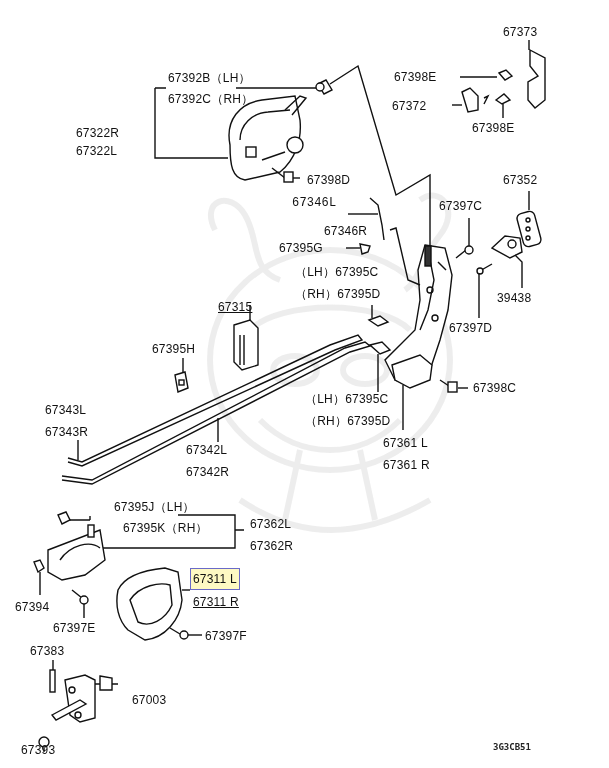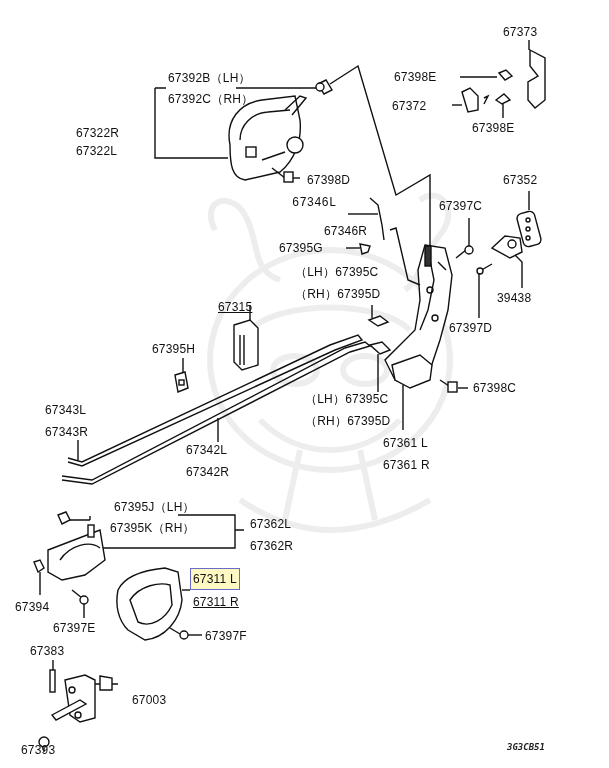--- a/index.html
+++ b/index.html
@@ -185,27 +185,27 @@
   <span class="lbl" style="left:45px;top:400px;">67343L</span>
   <span class="lbl" style="left:305px;top:389px;">（LH）67395C</span>
   <span class="lbl" style="left:45px;top:422px;">67343R</span>
   <span class="lbl" style="left:305px;top:411px;">（RH）67395D</span>
   <span class="lbl" style="left:186px;top:440px;">67342L</span>
   <span class="lbl" style="left:383px;top:433px;">67361 L</span>
   <span class="lbl" style="left:186px;top:462px;">67342R</span>
   <span class="lbl" style="left:383px;top:455px;">67361 R</span>
 
   <span class="lbl" style="left:114px;top:497px;">67395J（LH）</span>
-  <span class="lbl" style="left:110px;top:518px;">67395K（RH）</span>
+  <span class="lbl" style="left:123px;top:518px;">67395K（RH）</span>
   <span class="lbl" style="left:250px;top:514px;">67362L</span>
   <span class="lbl" style="left:250px;top:536px;">67362R</span>
   <span class="lbl hl" style="left:193px;top:569px;">67311 L</span>
   <span class="lbl" style="left:193px;top:592px;text-decoration:underline;">67311 R</span>
   <span class="lbl" style="left:15px;top:597px;">67394</span>
   <span class="lbl" style="left:53px;top:618px;">67397E</span>
   <span class="lbl" style="left:205px;top:626px;">67397F</span>
 
   <span class="lbl" style="left:30px;top:641px;">67383</span>
   <span class="lbl" style="left:132px;top:674px;margin-top:16px;">67003</span>
   <span class="lbl" style="left:21px;top:740px;">67393</span>
 
-  <span class="code" style="left:507px;top:742px;font-style:italic;">3G3CB51</span>
+  <span class="code" style="left:493px;top:742px;">3G3CB51</span>
 </div>
 
 </body></html>

